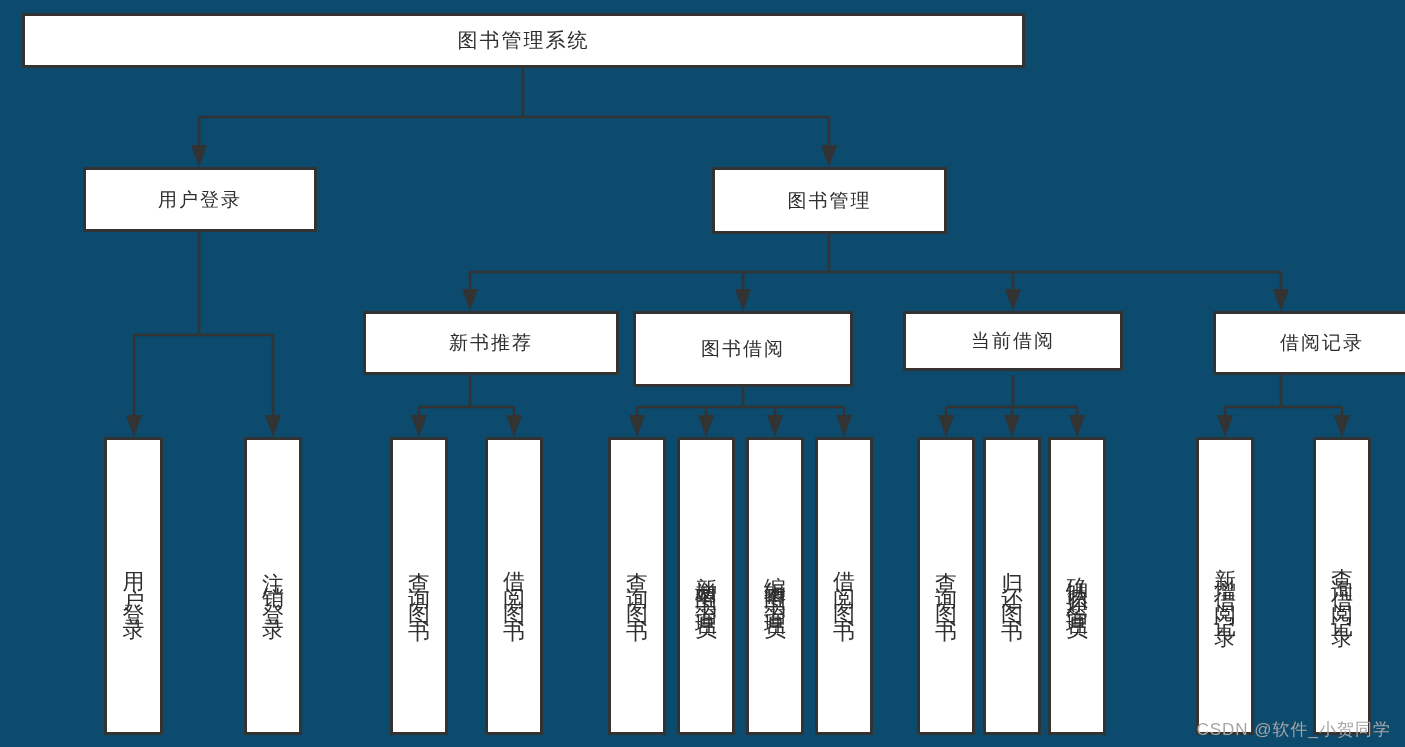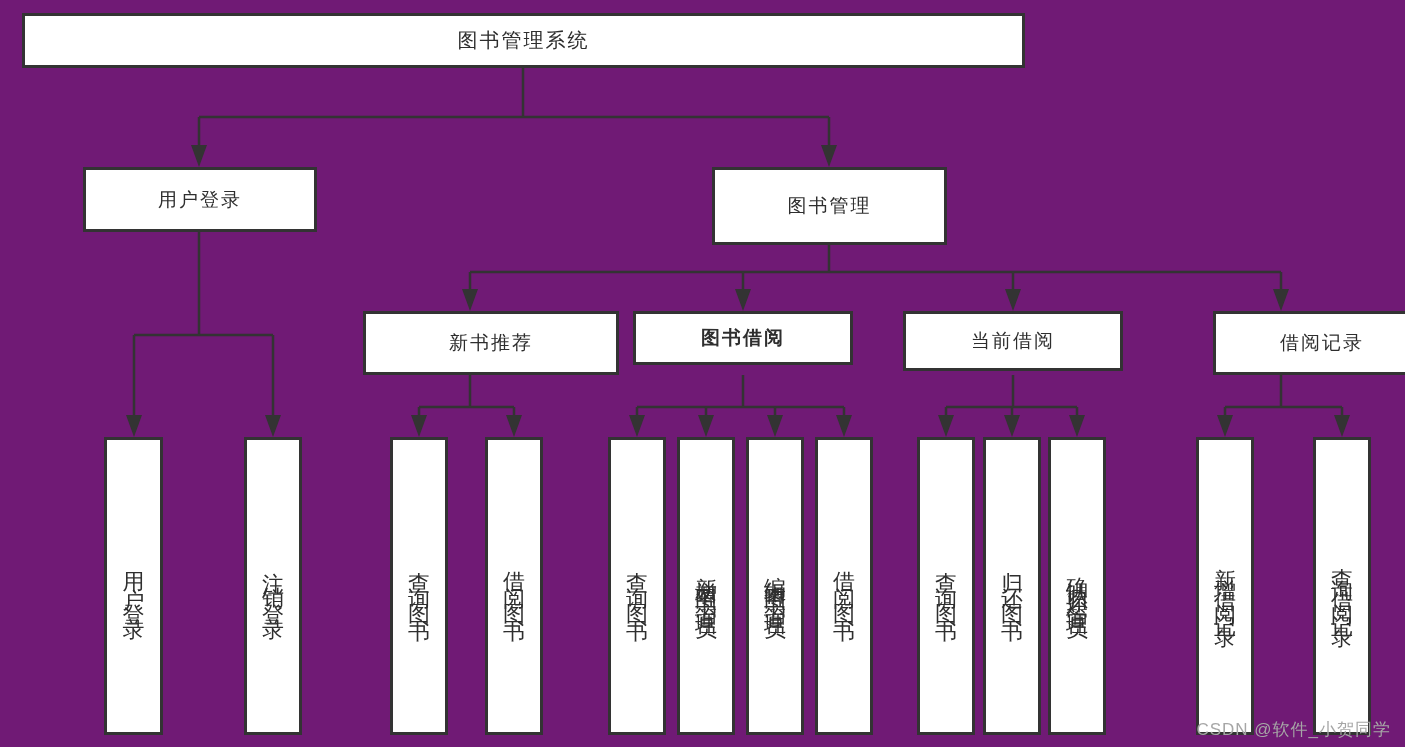--- a/index.html
+++ b/index.html
@@ -1,19 +1,19 @@
 <!DOCTYPE html>
 <html><head>
 <meta charset="utf-8">
 <style>
   html,body { margin:0; padding:0; background:#ffffff; }
   .canvas {
     position:relative;
     width:1405px; height:747px;
-    background:#701a75;
+    background:#0c4a6e;
     font-family:"Liberation Sans","DejaVu Sans",sans-serif;
     overflow:hidden;
   }
   .connectors { position:absolute; left:0; top:0; z-index:1; }
   .node {
     position:absolute;
     box-sizing:border-box;
     border:3px solid #333333;
     background:#ffffff;
     display:flex; align-items:center; justify-content:center;
@@ -119,24 +119,24 @@
       <line x1="1225" y1="407" x2="1225" y2="421"></line>
       <polygon points="1217,415 1233,415 1225,437" fill="#333333" stroke="none"></polygon>
       <line x1="1342" y1="407" x2="1342" y2="421"></line>
       <polygon points="1334,415 1350,415 1342,437" fill="#333333" stroke="none"></polygon>
     </g>
   </svg>
 
   <div class="node h-node root-node" style="left:22px; top:13px; width:1003px; height:55px;">图书管理系统</div>
 
   <div class="node h-node" style="left:83px; top:167px; width:234px; height:65px;">用户登录</div>
-  <div class="node h-node" style="left:712px; top:167px; width:235px; height:78px;">图书管理</div>
+  <div class="node h-node" style="left:712px; top:167px; width:235px; height:67px;">图书管理</div>
 
   <div class="node h-node" style="left:363px; top:311px; width:256px; height:64px;">新书推荐</div>
-  <div class="node h-node" style="left:633px; top:311px; width:220px; height:54px;font-weight:bold;">图书借阅</div>
+  <div class="node h-node" style="left:633px; top:311px; width:220px; height:76px;">图书借阅</div>
   <div class="node h-node" style="left:903px; top:311px; width:220px; height:60px;">当前借阅</div>
   <div class="node h-node" style="left:1173px; top:311px; width:218px; height:64px;margin-left:40px;">借阅记录</div>
 
   <div class="node v-node v4" style="left:104px; top:437px; width:59px; height:298px;">用户登录</div>
   <div class="node v-node v4" style="left:244px; top:437px; width:58px; height:298px;">注销登录</div>
 
   <div class="node v-node v4" style="left:390px; top:437px; width:58px; height:298px;">查询图书</div>
   <div class="node v-node v4" style="left:485px; top:437px; width:58px; height:298px;">借阅图书</div>
 
   <div class="node v-node v4" style="left:608px; top:437px; width:58px; height:298px;">查询图书</div>

